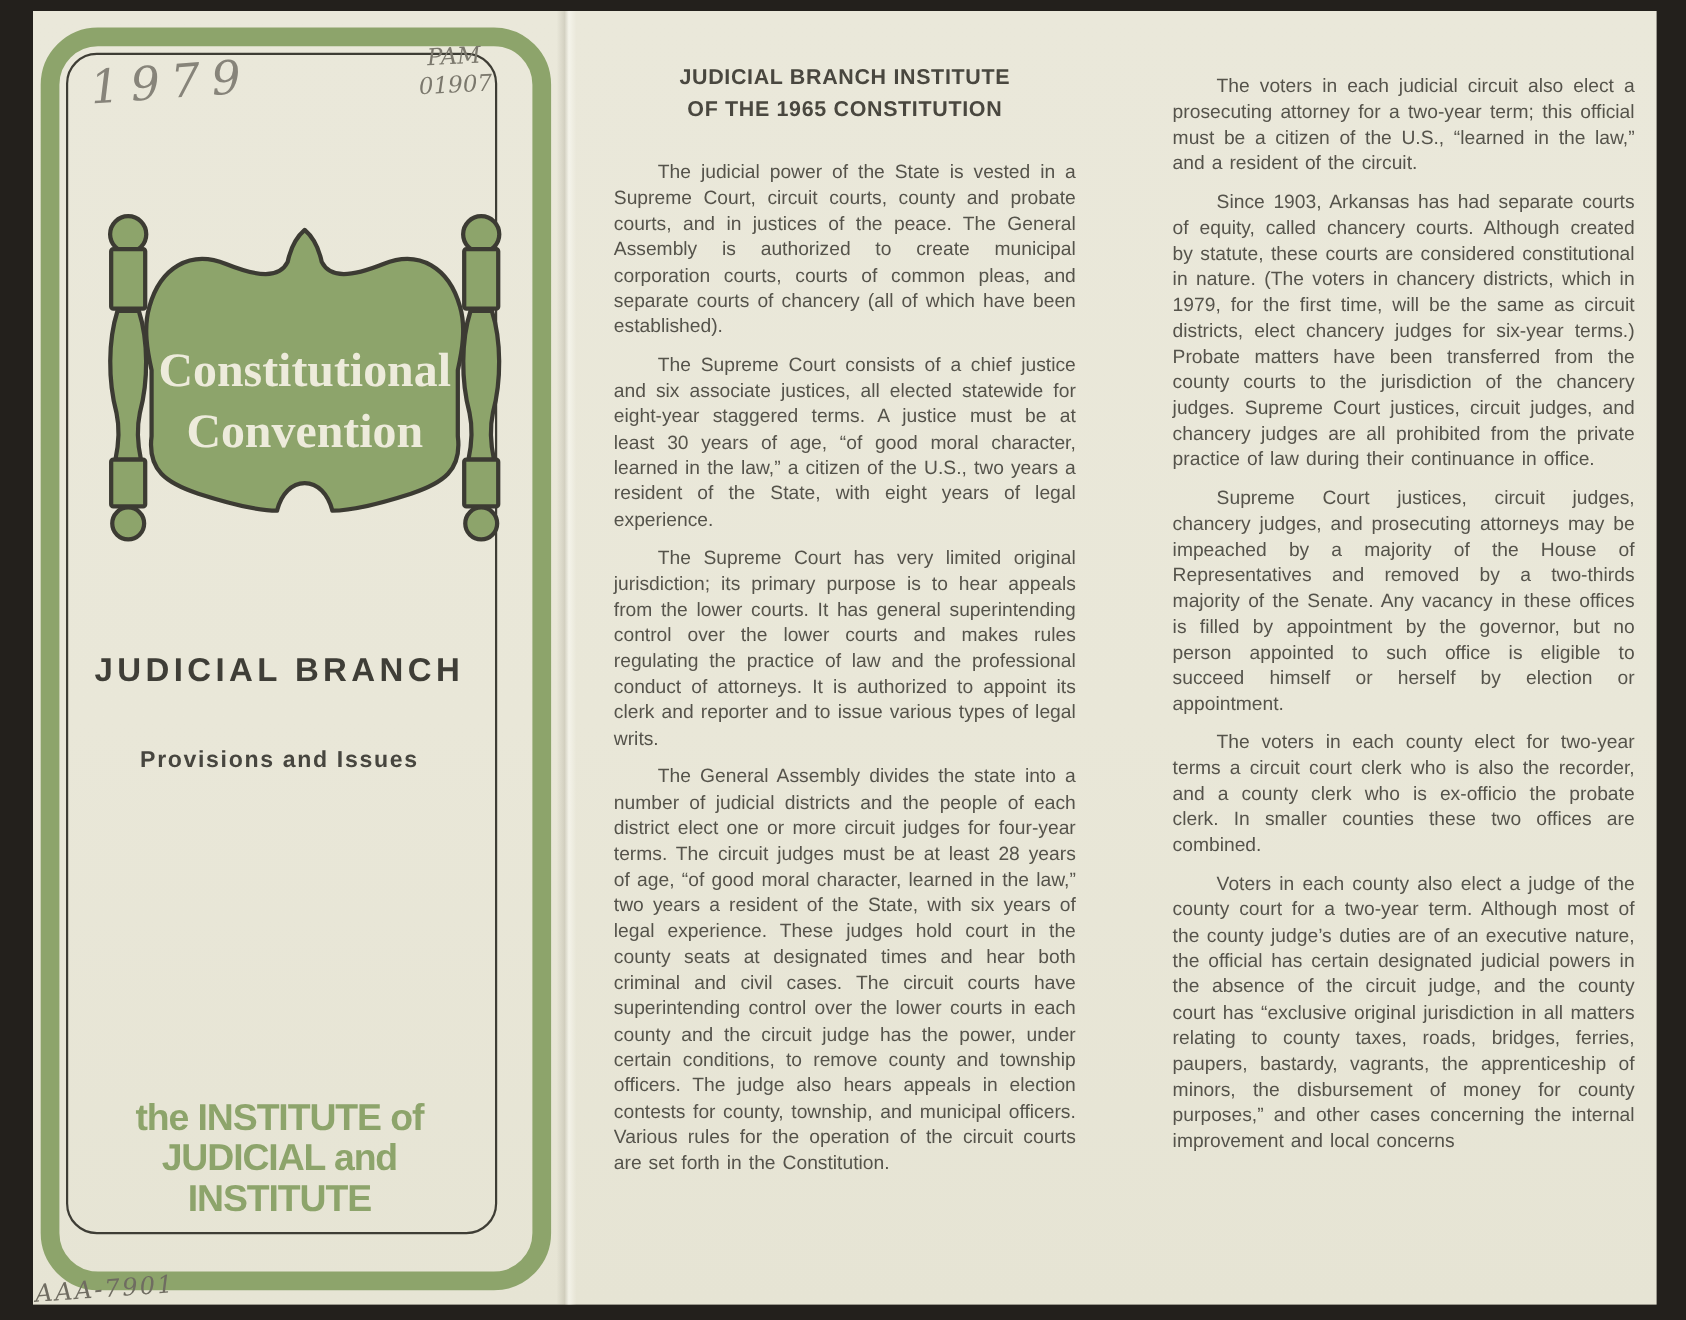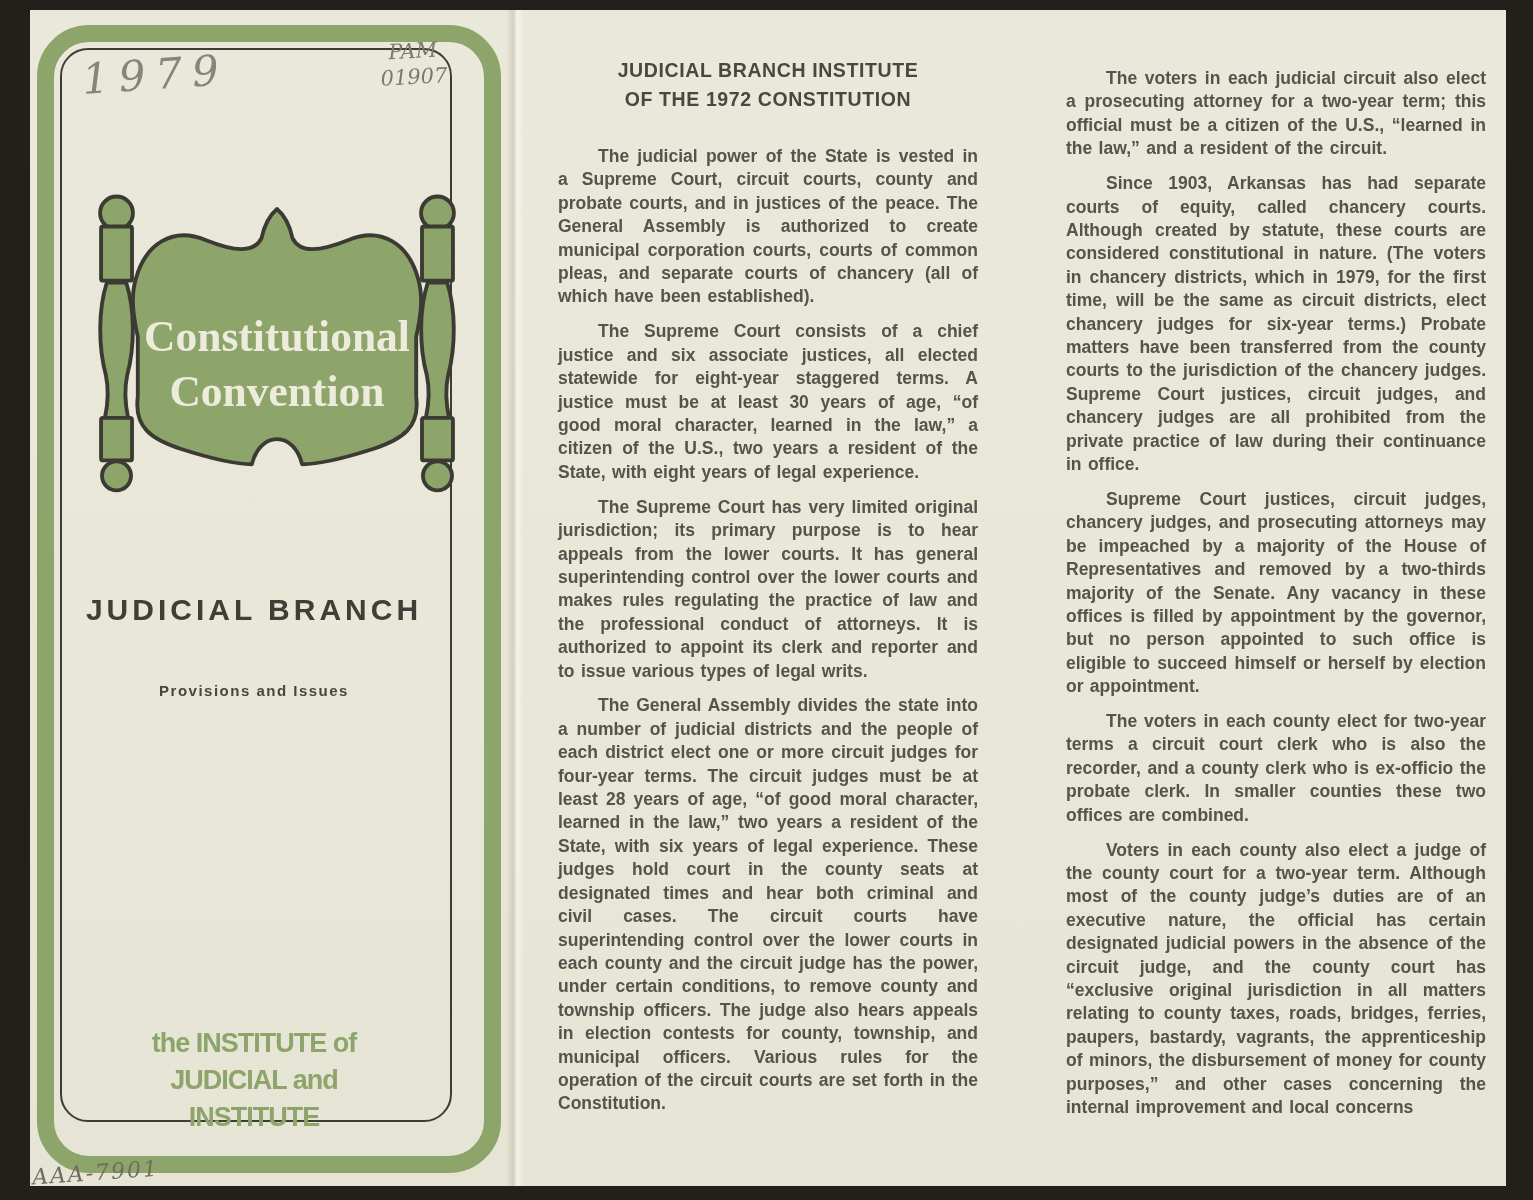--- a/index.html
+++ b/index.html
@@ -33,42 +33,42 @@
   .sign text{
     font-family:"Liberation Serif", serif;font-weight:bold;
     fill:#edebdb;
   }
   .cover-title{
     position:absolute;left:30px;top:583px;width:388px;text-align:center;
     font-size:30px;font-weight:bold;color:#3f3e37;letter-spacing:4px;
   }
   .cover-subtitle{
     position:absolute;left:20px;top:660px;width:408px;text-align:center;
-    font-size:15px;font-weight:bold;color:#47463f;letter-spacing:1.5px;line-height:42px;
+    font-size:21px;font-weight:bold;color:#47463f;letter-spacing:1.5px;line-height:42px;
   }
   .cover-logo{
     position:absolute;left:30px;top:988px;width:388px;text-align:center;
-    font-size:27px;font-weight:bold;color:#8da46b;line-height:37px;letter-spacing:-1px;margin-top:27px;
+    font-size:34px;font-weight:bold;color:#8da46b;line-height:37px;letter-spacing:-1px;
   }
   .crease{
     position:absolute;left:476px;top:0;width:18px;height:100%;
     background:linear-gradient(90deg,rgba(0,0,0,0) 0%,rgba(110,104,85,0.18) 40%,rgba(255,255,250,0.5) 62%,rgba(0,0,0,0) 100%);
   }
   
   .col{
     position:absolute;top:46px;width:420px;color:#55534b;
     font-size:17.5px;line-height:23.4px;text-align:justify;
   }
   .col-mid{left:528px;}
   .col-right{left:1036px;padding-top:11px;}
   .col h1{
     margin:0 0 31px 0;text-align:center;
     font-size:19.5px;line-height:29px;font-weight:bold;color:#49473f;letter-spacing:0.6px;
   }
-  .col p{margin:0 0 11.5px 0;text-indent:40px;word-spacing:1.5px;font-weight:bold;}
+  .col p{margin:0 0 11.5px 0;text-indent:40px;word-spacing:1.5px;}
 </style>
 </head>
 <body>
 
 <div class="page">
 
   <div class="cover">
     <div class="green-frame"></div>
     <div class="inner-line"></div>
 
@@ -131,21 +131,21 @@
     </div>
 
     <div class="hw hw-catalog">AAA-7901</div>
   </div>
 
   <div class="crease"></div>
 
   <div class="col col-mid">
     <h1>
       <span>JUDICIAL BRANCH INSTITUTE</span><br>
-      <span>OF THE 1972 CONSTITUTION</span>
+      <span>OF THE 1965 CONSTITUTION</span>
     </h1>
     <p>The judicial power of the State is vested in a Supreme Court, circuit courts, county and probate courts, and in justices of the peace. The General Assembly is authorized to create municipal corporation courts, courts of common pleas, and separate courts of chancery (all of which have been established).</p>
     <p>The Supreme Court consists of a chief justice and six associate justices, all elected statewide for eight-year staggered terms. A justice must be at least 30 years of age, “of good moral character, learned in the law,” a citizen of the U.S., two years a resident of the State, with eight years of legal experience.</p>
     <p>The Supreme Court has very limited original jurisdiction; its primary purpose is to hear appeals from the lower courts. It has general superintending control over the lower courts and makes rules regulating the practice of law and the professional conduct of attorneys. It is authorized to appoint its clerk and reporter and to issue various types of legal writs.</p>
     <p>The General Assembly divides the state into a number of judicial districts and the people of each district elect one or more circuit judges for four-year terms. The circuit judges must be at least 28 years of age, “of good moral character, learned in the law,” two years a resident of the State, with six years of legal experience. These judges hold court in the county seats at designated times and hear both criminal and civil cases. The circuit courts have superintending control over the lower courts in each county and the circuit judge has the power, under certain conditions, to remove county and township officers. The judge also hears appeals in election contests for county, township, and municipal officers. Various rules for the operation of the circuit courts are set forth in the Constitution.</p>
   </div>
 
   <div class="col col-right">
     <p>The voters in each judicial circuit also elect a prosecuting attorney for a two-year term; this official must be a citizen of the U.S., “learned in the law,” and a resident of the circuit.</p>
     <p>Since 1903, Arkansas has had separate courts of equity, called chancery courts. Although created by statute, these courts are considered constitutional in nature. (The voters in chancery districts, which in 1979, for the first time, will be the same as circuit districts, elect chancery judges for six-year terms.) Probate matters have been transferred from the county courts to the jurisdiction of the chancery judges. Supreme Court justices, circuit judges, and chancery judges are all prohibited from the private practice of law during their continuance in office.</p>

